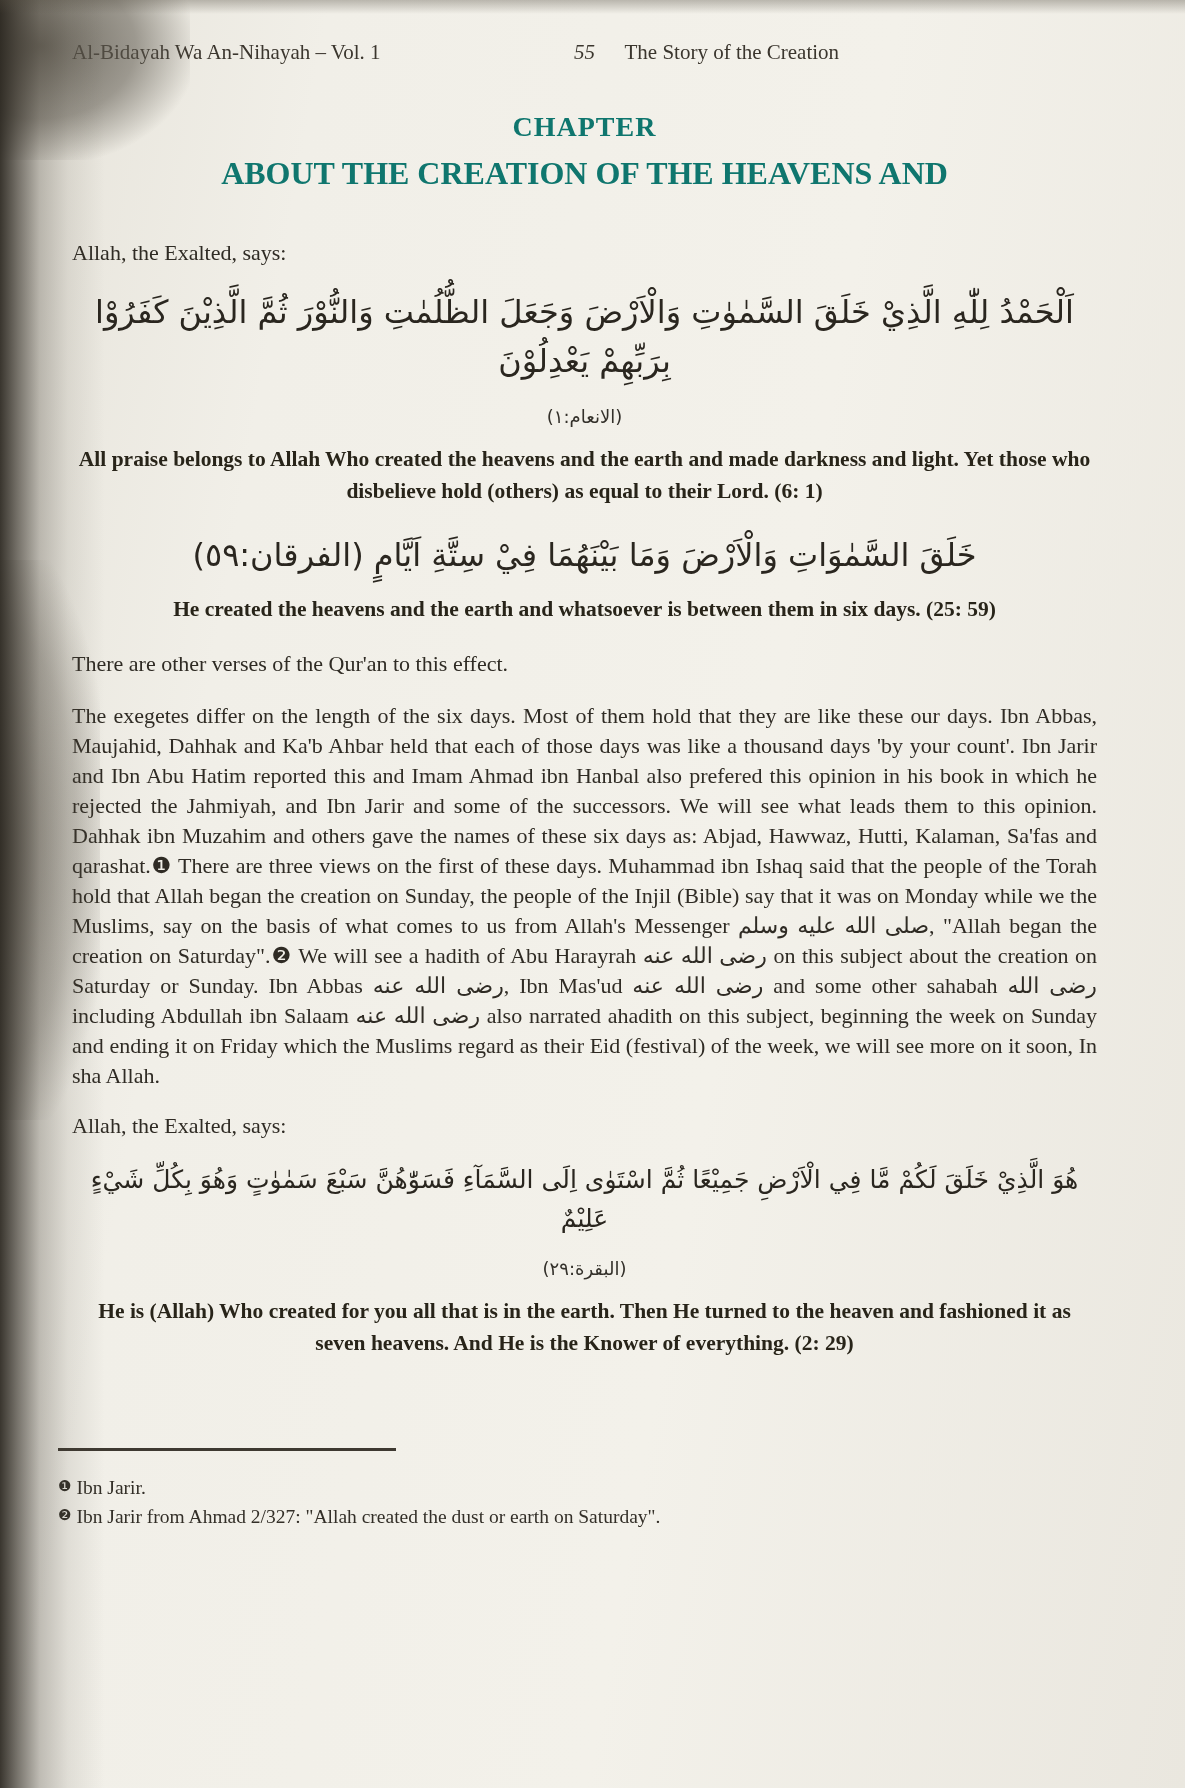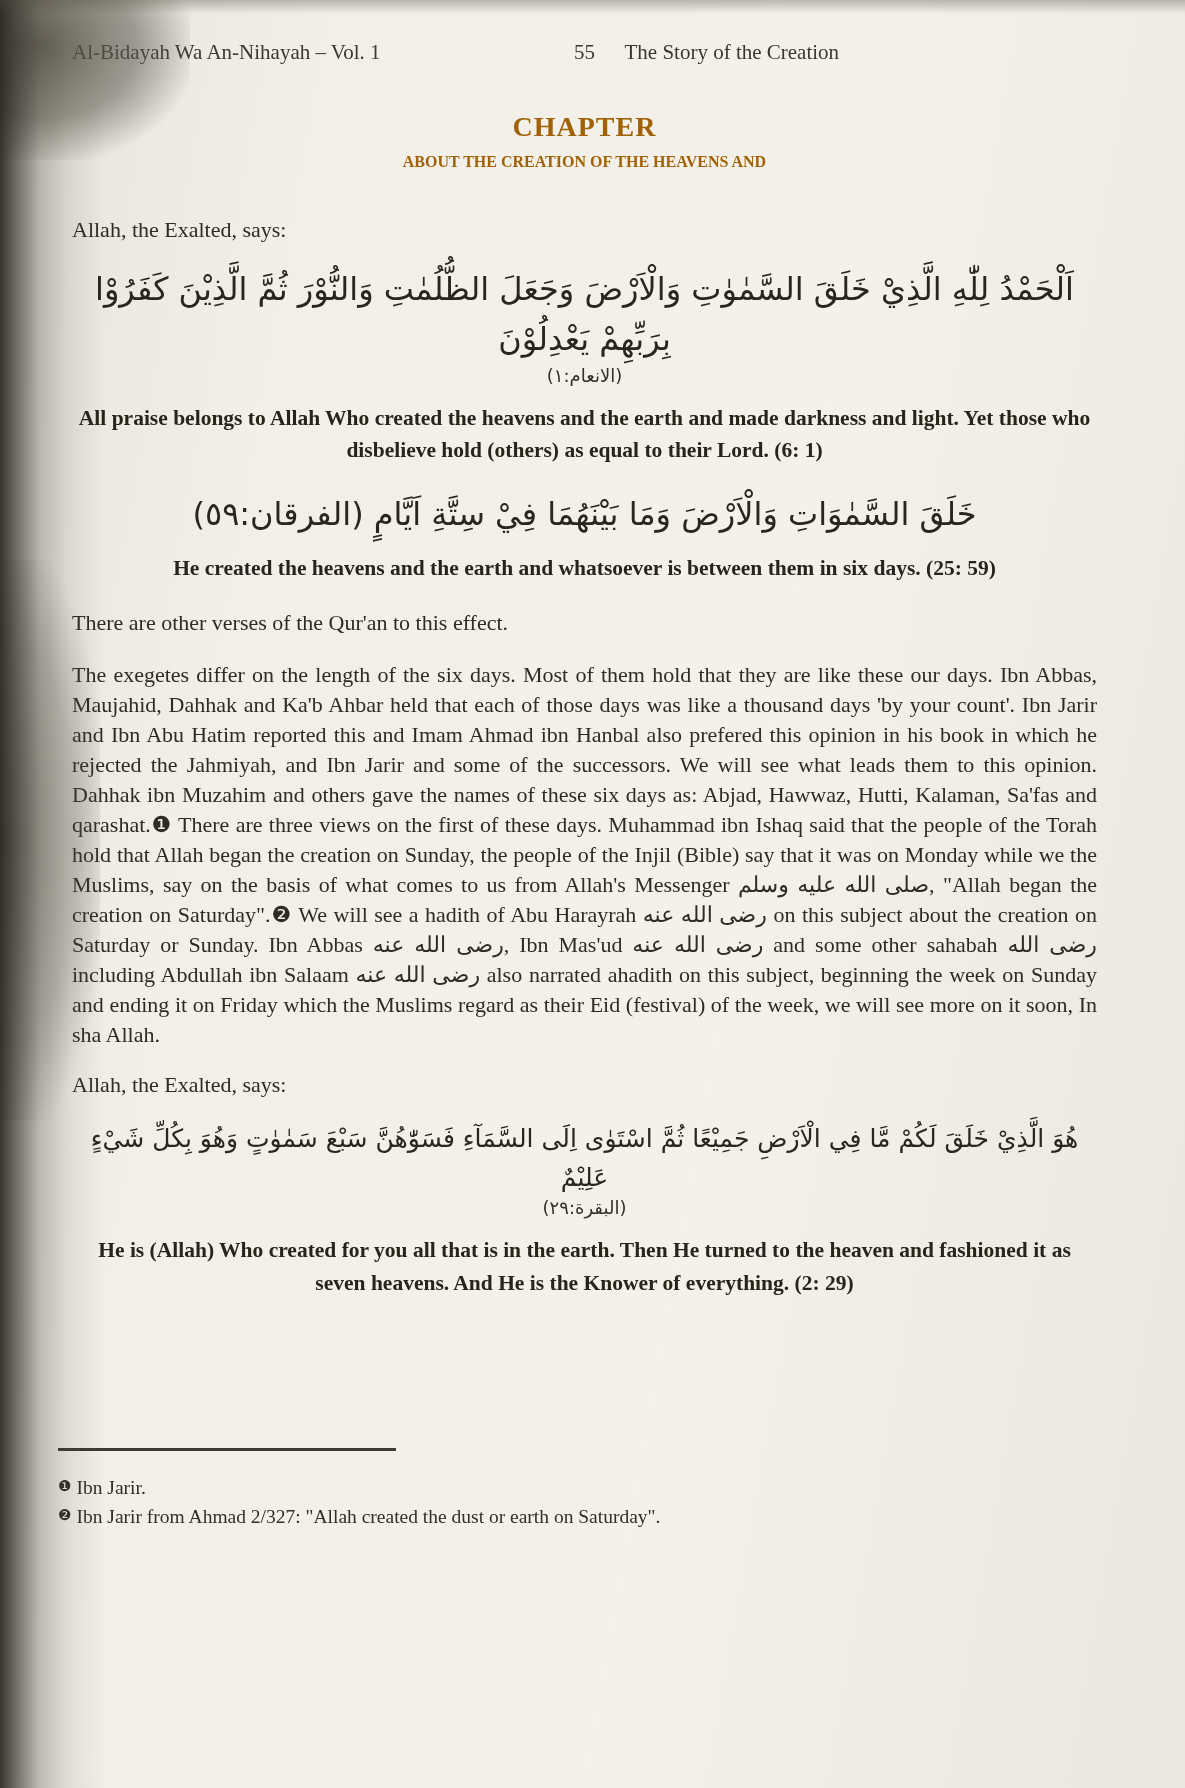--- a/index.html
+++ b/index.html
@@ -44,46 +44,46 @@
     pointer-events: none; z-index: 5;
   }
 
   
   .page-header {
     display: flex; align-items: baseline;
     padding-top: 40px;
     font-size: 21px; color: #3b362e;
   }
   .page-header .h-left  { flex: 1; text-align: left; white-space: nowrap; overflow: hidden; }
-  .page-header .h-mid   { width: 80px; text-align: center; }
+  .page-header .h-mid   { width: 80px; text-align: center; font-style: italic; }
   .page-header .h-right { flex: 1; text-align: left; white-space: nowrap; }
 
   
-  .chapter-block { text-align: center; margin-top: 46px; color: #a16207; }
+  .chapter-block { text-align: center; margin-top: 46px; color: #0f766e; }
   .chapter-label { font-size: 28px; font-weight: bold; letter-spacing: 1px; margin: 0; }
-  .chapter-title { font-size: 16px; font-weight: bold; margin: 8px 0 0 0; line-height: 1.4; }
+  .chapter-title { font-size: 32px; font-weight: bold; margin: 8px 0 0 0; line-height: 1.4; }
 
   
   .says-line { font-size: 22px; margin-top: 44px; }
   .says-line-2 { font-size: 22px; margin-top: 14px; }
 
   .arabic-verse {
     direction: rtl;
     font-family: "DejaVu Sans", sans-serif;
     font-size: 32px; line-height: 1.55;
     text-align: center;
     color: #2a261f;
     margin-top: 14px;
   }
   .arabic-ref {
     direction: rtl;
     font-family: "DejaVu Sans", sans-serif;
     font-size: 18px;
     text-align: center;
-    margin-top: 0;
+    margin-top: 19px;
     color: #33302a;
   }
   .translation {
     font-weight: bold;
     text-align: center;
     font-size: 21.5px;
     line-height: 1.5;
     margin: 16px 6px 0 6px;
     color: #282419;
   }

